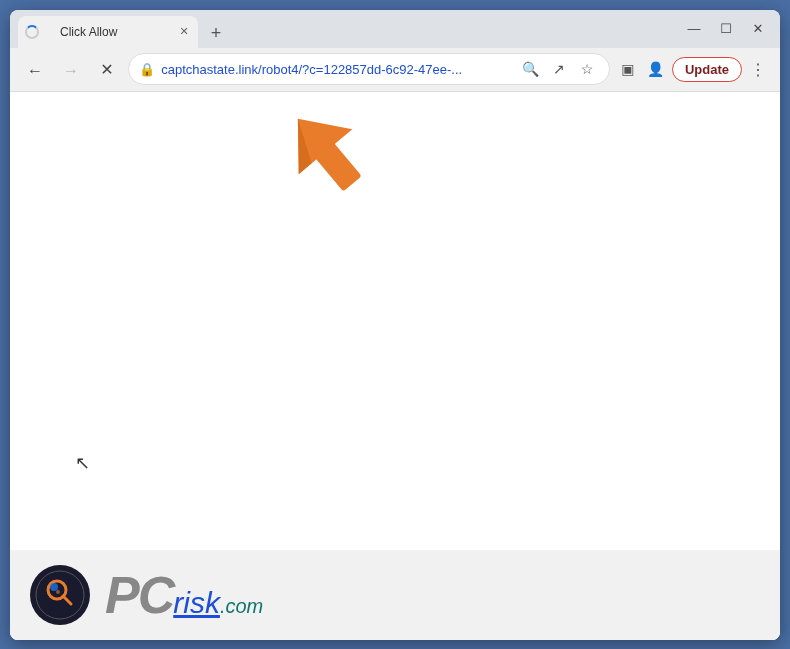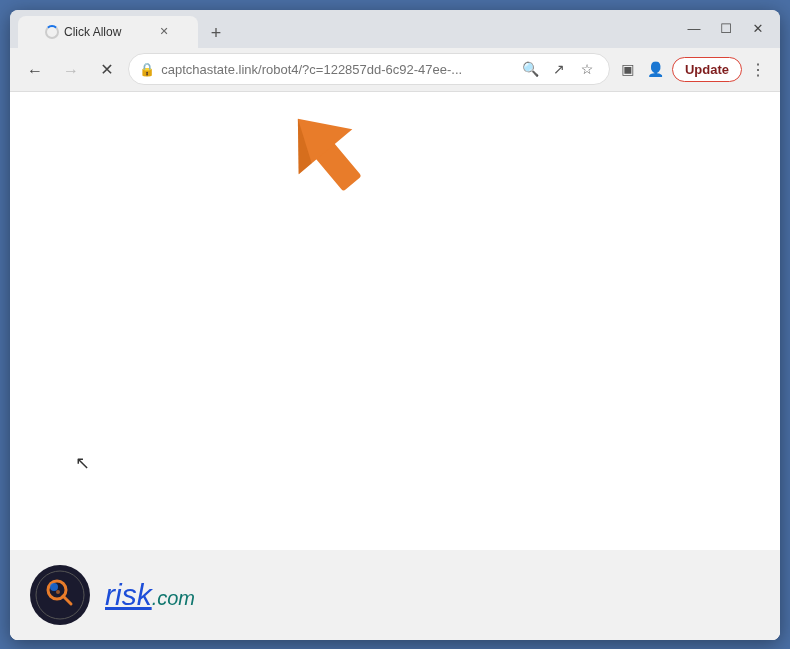--- a/index.html
+++ b/index.html
@@ -42,22 +42,22 @@
       flex: 1;
       height: 100%;
     }
 
     .tab-active {
       background: #f0f0f0;
       height: 32px;
       border-radius: 8px 8px 0 0;
       display: flex;
       align-items: center;
-      padding: 0 26px;
-      gap: 4px;
+      padding: 0 6px;
+      gap: 20px;
       min-width: 180px;
       max-width: 220px;
     }
 
     .tab-favicon {
       width: 16px;
       height: 16px;
       display: flex;
       align-items: center;
       justify-content: center;
@@ -170,21 +170,21 @@
     }
 
     .lock-icon {
       font-size: 13px;
       color: #666;
     }
 
     .address-text {
       flex: 1;
       font-size: 13px;
-      color: #737373;
+      color: #1d4ed8;
       white-space: nowrap;
       overflow: hidden;
       text-overflow: ellipsis;
     }
 
     .address-icons {
       display: flex;
       gap: 4px;
       align-items: center;
     }
@@ -382,18 +382,19 @@
 
           <circle cx="22" cy="20" r="9" fill="none" stroke="#e87c2a" stroke-width="3"></circle>
           <line x1="28" y1="26" x2="36" y2="34" stroke="#e87c2a" stroke-width="3" stroke-linecap="round"></line>
 
           <circle cx="19" cy="17" r="4" fill="#1a73e8" opacity="0.8"></circle>
           <circle cx="23" cy="22" r="2" fill="#e87c2a" opacity="0.6"></circle>
         </svg>
       </div>
 
       <div class="watermark-text">
+        <span class="pc-text">PC</span>
         <span class="risk-text">risk</span>
         <span class="dot-com">.com</span>
       </div>
     </div>
   </div>
 </div>
 
 </body></html>

